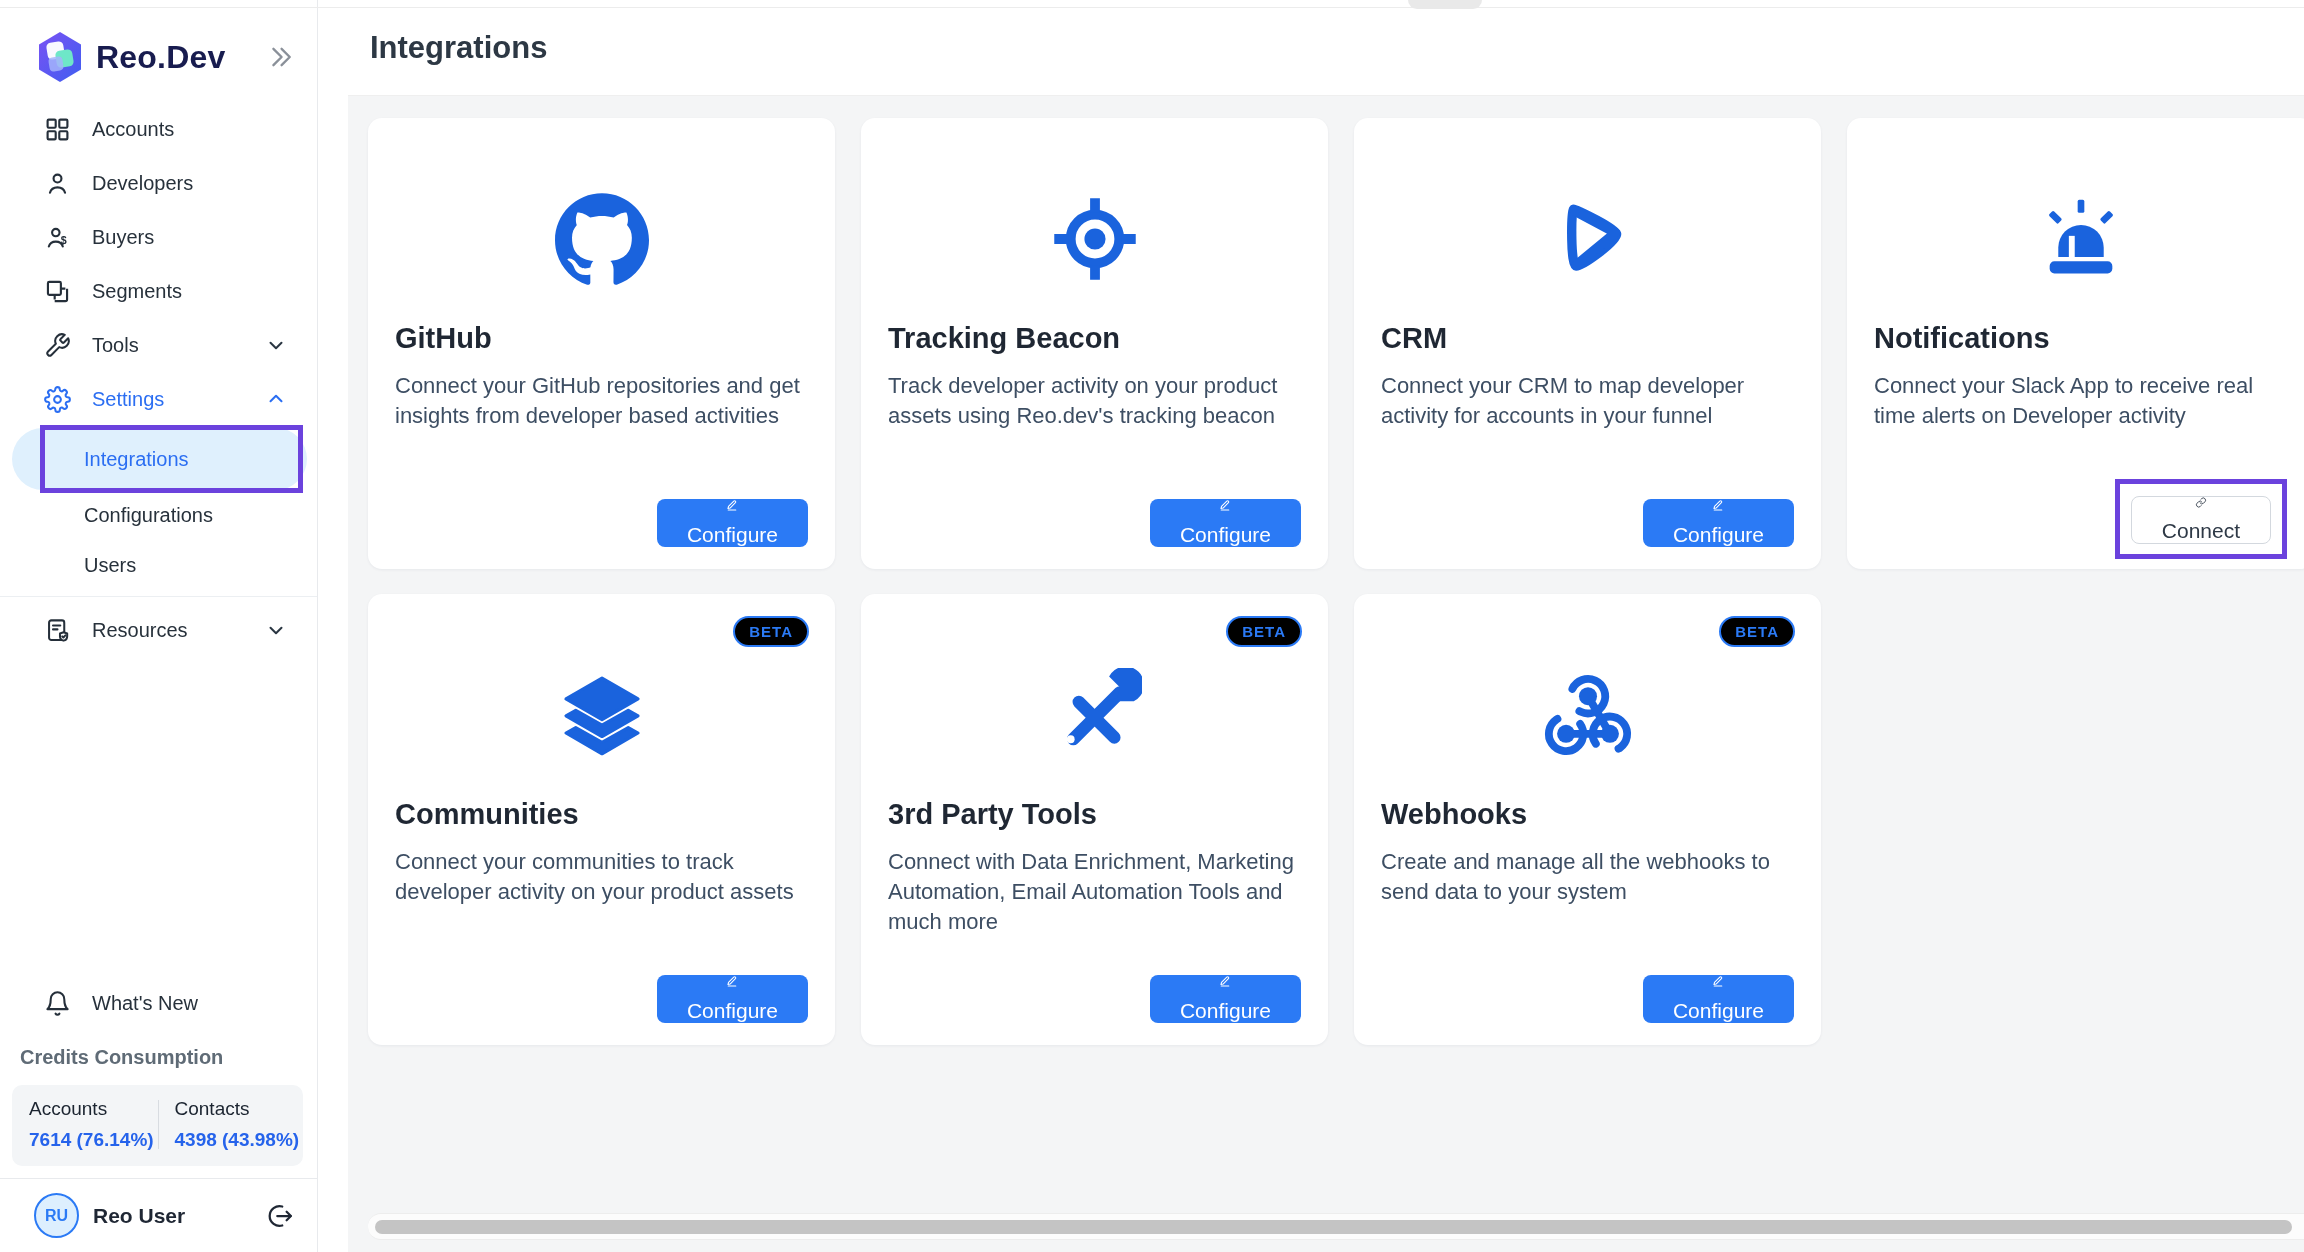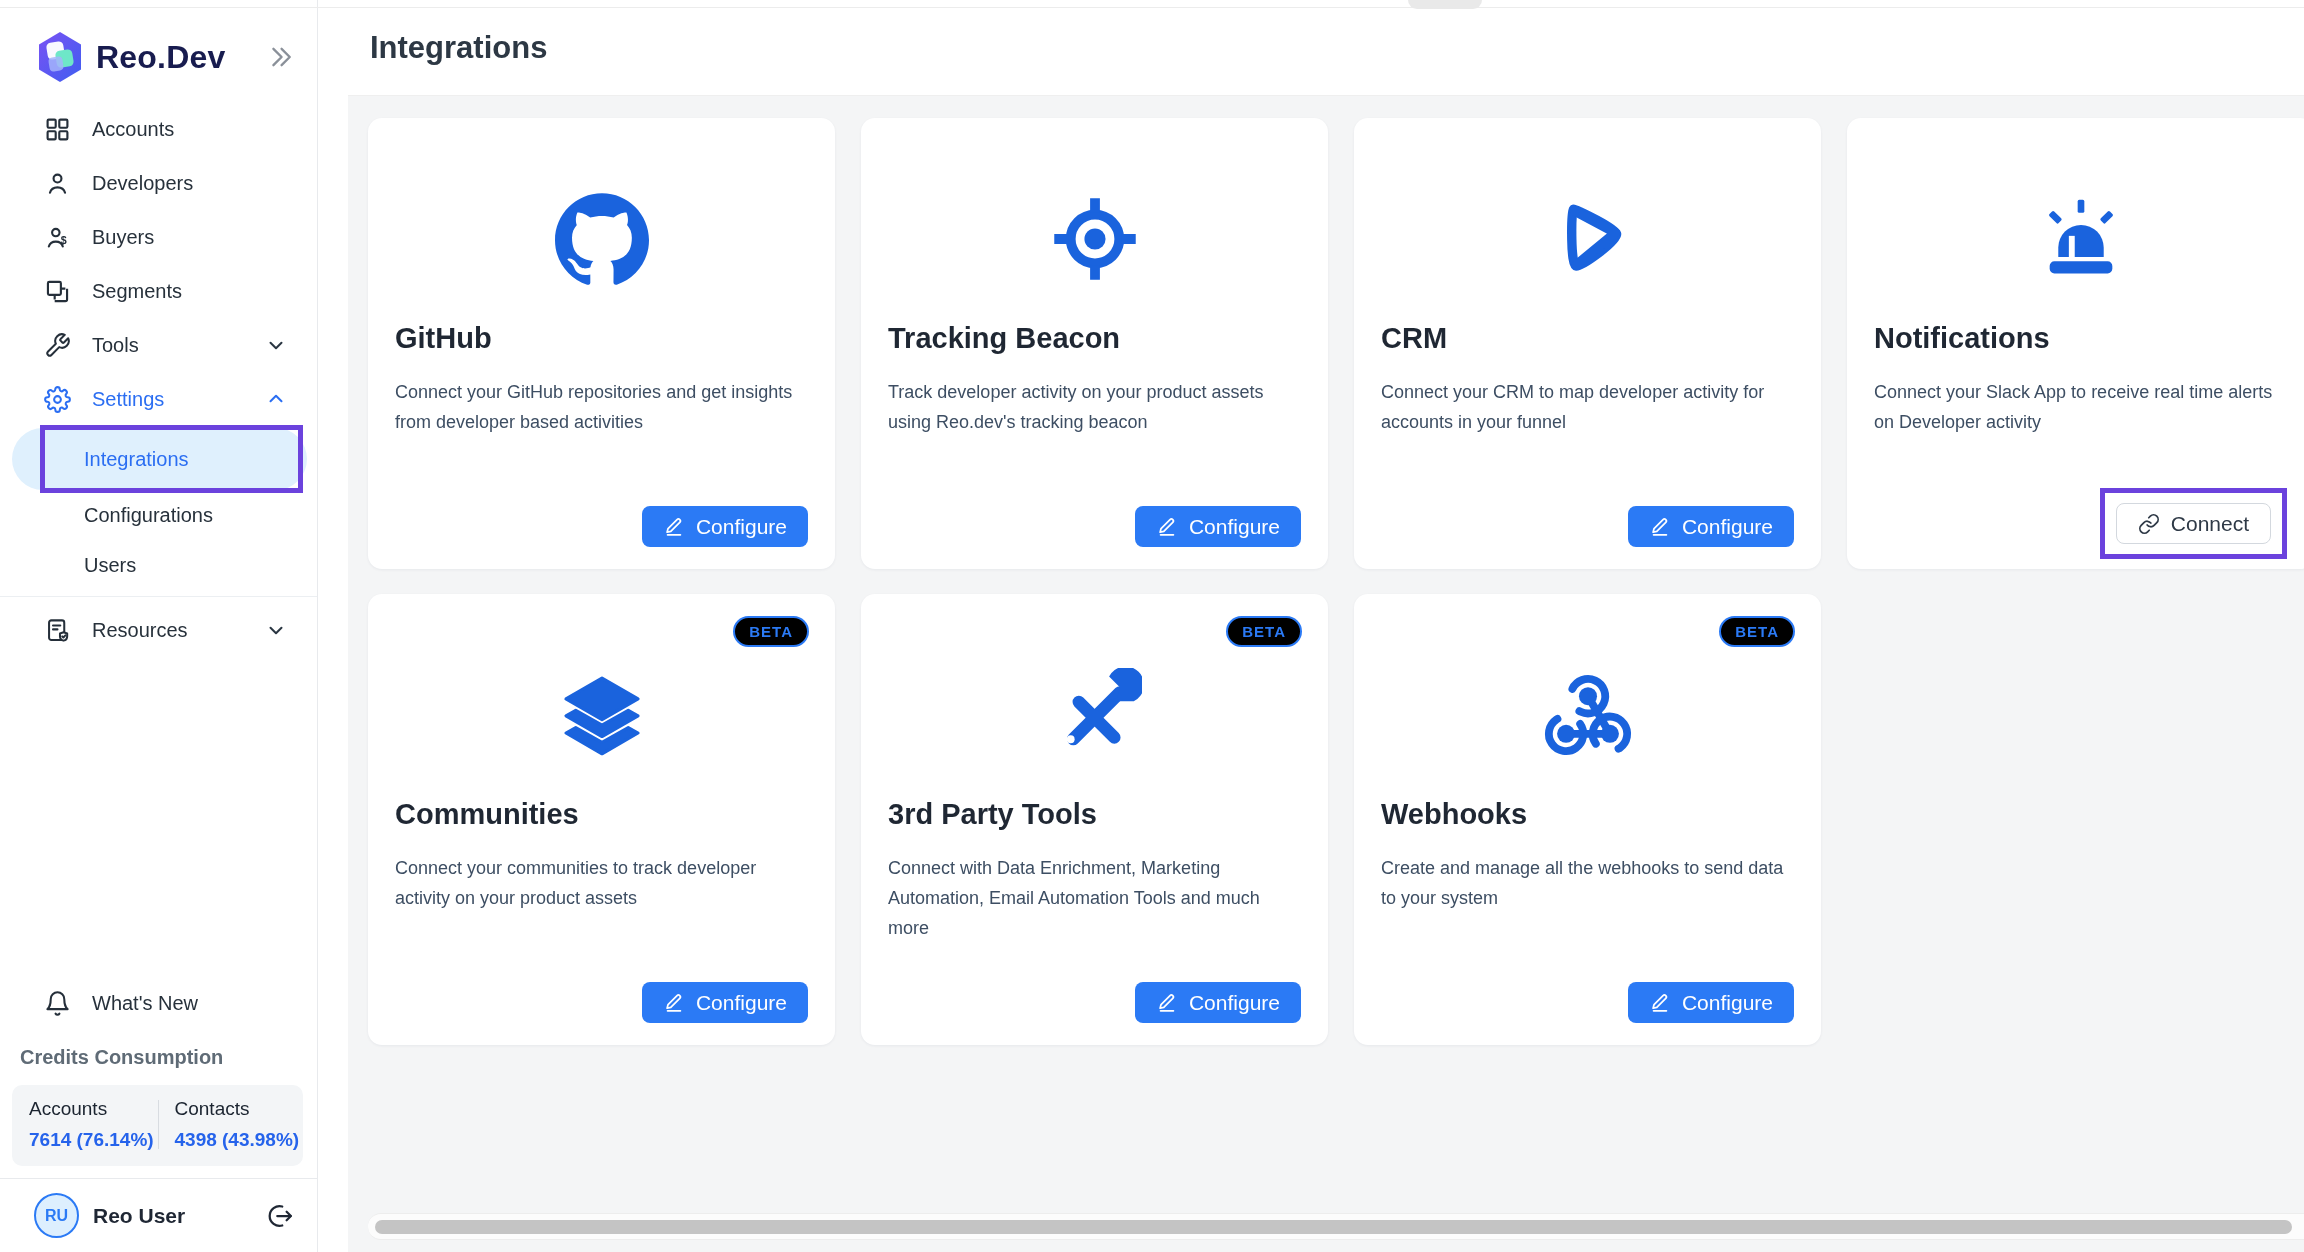--- a/index.html
+++ b/index.html
@@ -52,24 +52,24 @@
   
   .main { flex:1; background:#f4f5f6; position:relative; display:flex; flex-direction:column; }
   .main-header { background:#ffffff; height:96px; display:flex; align-items:center; padding-left:22px; border-bottom:1px solid #efefef; }
   .page-title { font-size:31px; font-weight:700; color:#2d3844; }
 
   .cards-grid { display:grid; grid-template-columns:repeat(4, 467px); grid-auto-rows:451px; column-gap:26px; row-gap:25px; padding:22px 18px 0 20px; }
   .card { position:relative; background:#ffffff; border-radius:14px; box-shadow:0 1px 3px rgba(25,39,60,0.06); display:flex; flex-direction:column; padding:0 27px; }
   .card-icon-area { display:flex; justify-content:center; margin-top:46px; height:150px; align-items:center; color:#1a63dd; }
   .card-icon-area svg { width:94px; height:94px; }
   .card-title { font-size:29px; font-weight:700; color:#1f2733; margin-top:8px; }
-  .card-desc { font-size:18px; line-height:30px; color:#3d4e63; margin-top:22px; padding-right:6px; }
+  .card-desc { font-size:22px; line-height:30px; color:#3d4e63; margin-top:16px; padding-right:6px; }
   .card-actions { margin-top:auto; display:flex; justify-content:flex-end; padding-bottom:22px; }
   .card-actions.annotated { padding-bottom:10px; }
-  .btn { display:inline-flex; align-items:center; gap:11px; height:41px; padding:0 21px; border-radius:8px; font-size:21px; font-family:"Liberation Sans", sans-serif; cursor:pointer; border:none; }
+  .btn { display:inline-flex; align-items:center; gap:11px; height:48px; padding:0 30px; border-radius:8px; font-size:21px; font-family:"Liberation Sans", sans-serif; cursor:pointer; border:none;flex-direction:column; }
   .btn svg { width:22px; height:22px; }
   .btn.primary { background:#2b7af5; color:#ffffff; }
   .btn.outline { background:#ffffff; color:#2e3946; border:1px solid #d3d8de; }
   .annot-box { display:inline-block; border:5px solid #6b42dd; padding:10px 11px; }
   .beta-badge { position:absolute; top:22px; right:26px; border:2px solid #2b7af5; color:#2b7af5; font-size:15px; font-weight:700; letter-spacing:1px; padding:5px 14px; border-radius:16px; background:#000000; }
 
   .scroll-track { position:absolute; left:20px; right:10px; bottom:12px; height:27px; background:#fcfcfc; border-top:1px solid #ededed; border-bottom:1px solid #ededed; border-radius:13px; }
   .scroll-thumb { position:absolute; left:7px; top:6px; height:14px; width:calc(100% - 37px); background:#c4c4c4; border-radius:7px; cursor:pointer; }
 </style>
 </head>

